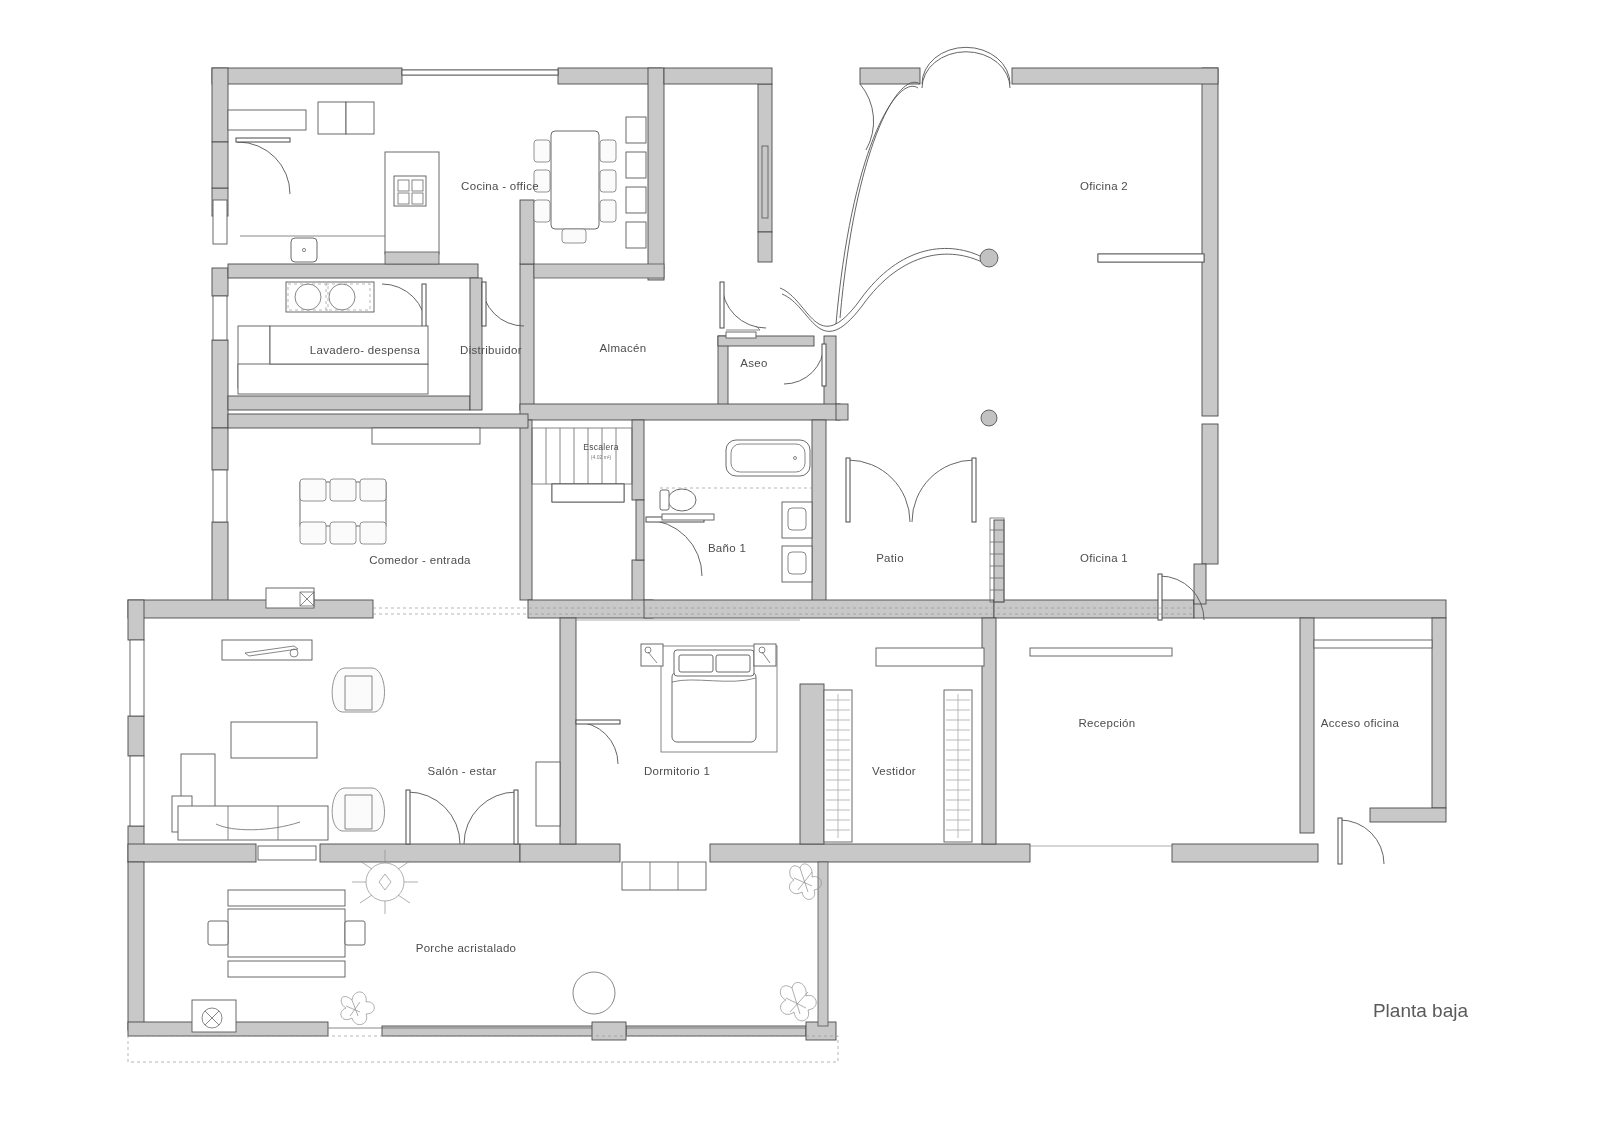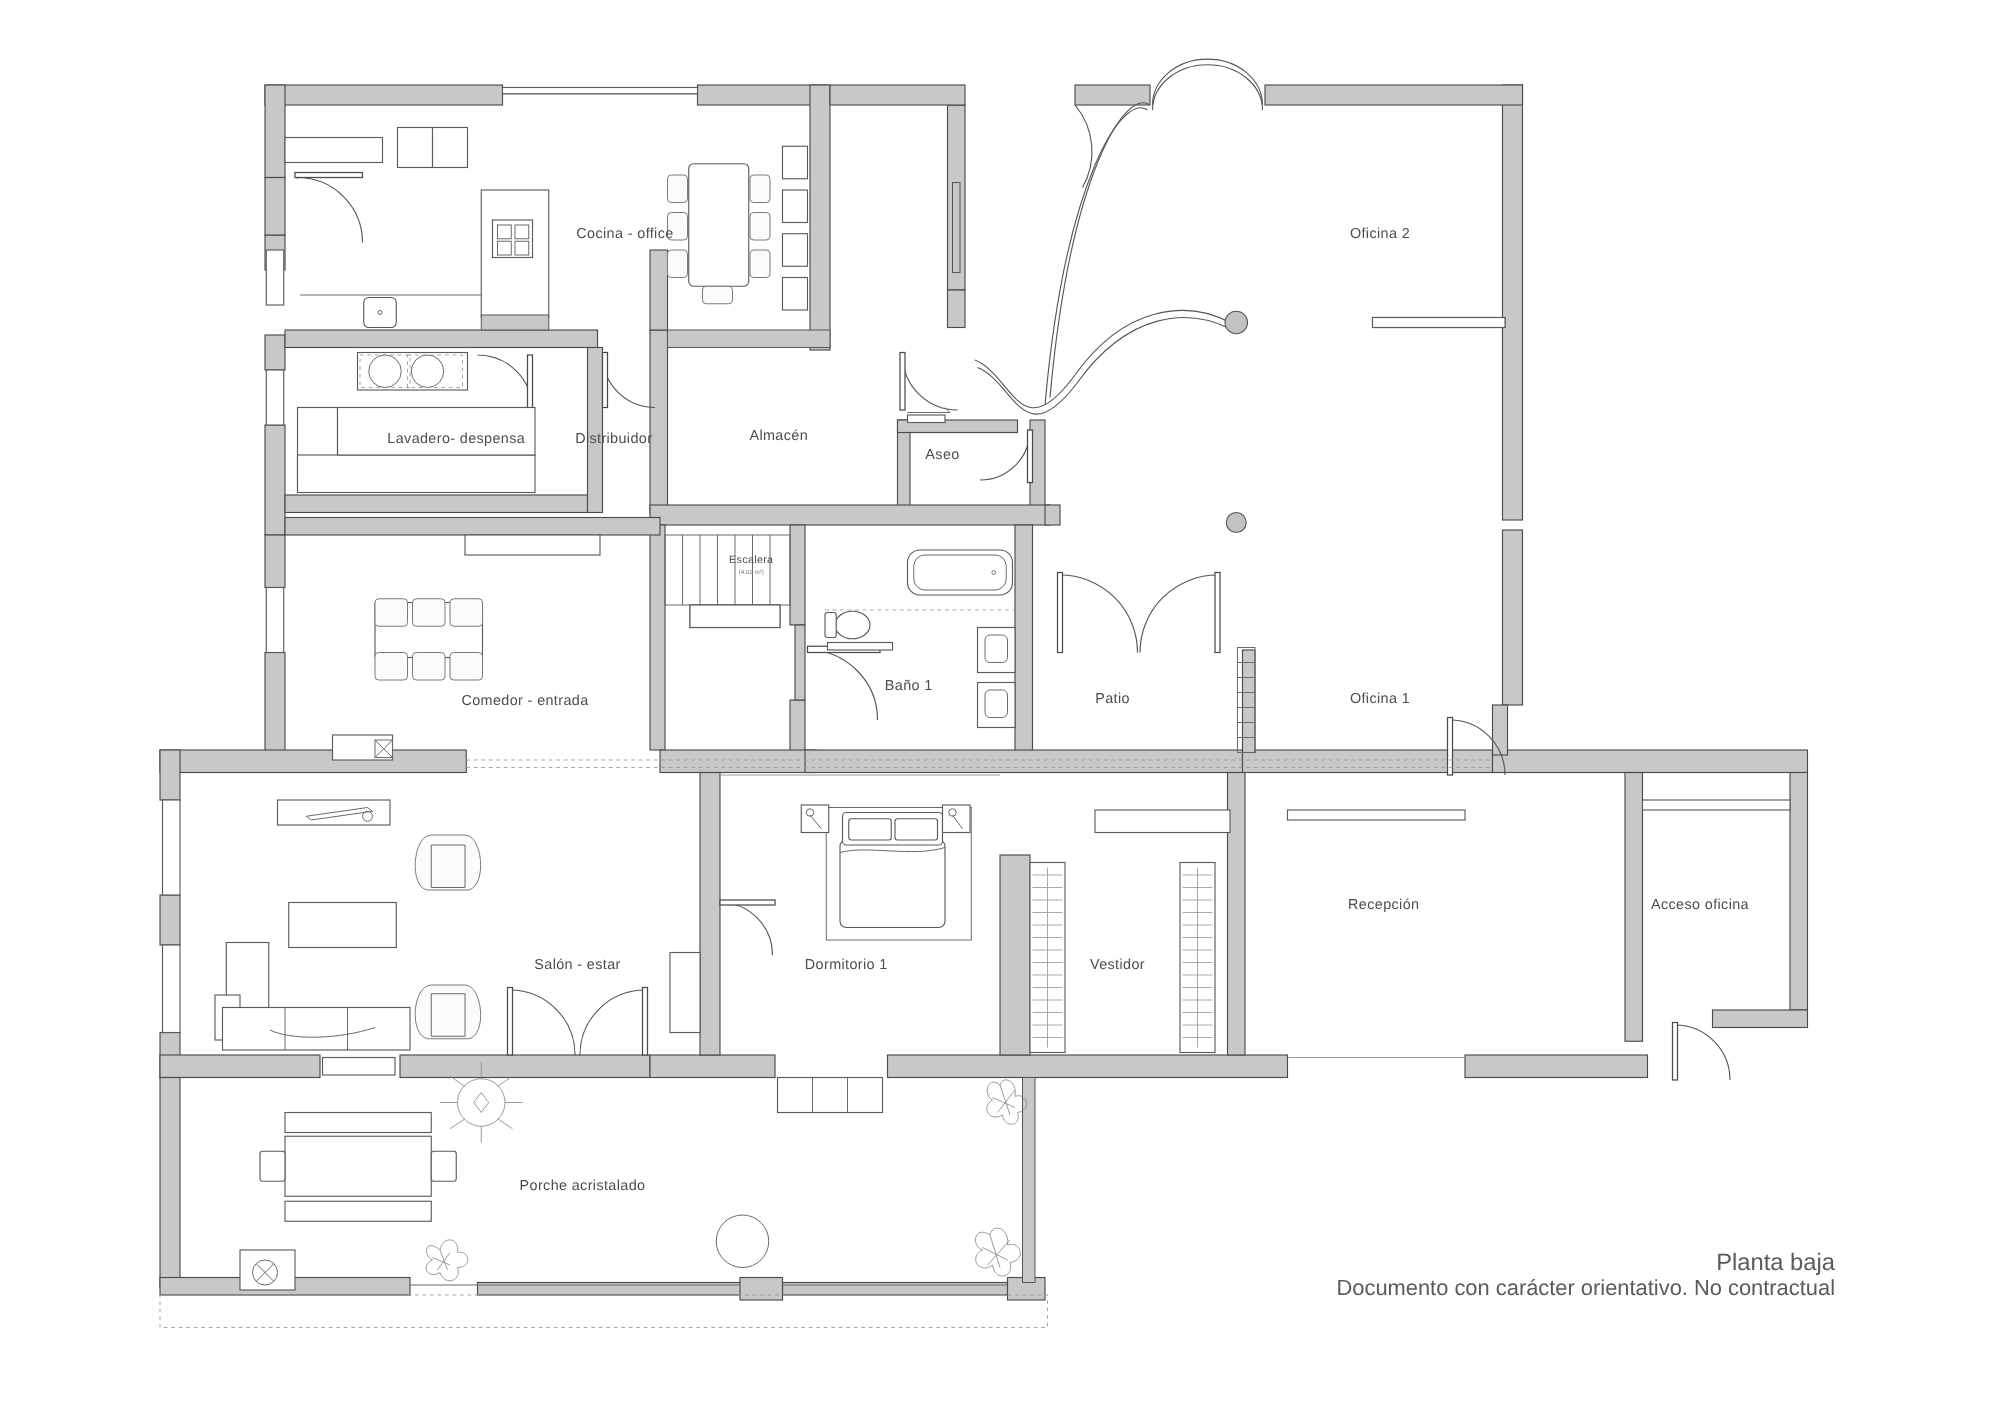--- a/index.html
+++ b/index.html
@@ -439,15 +439,14 @@
       <text class="room-label" x="462" y="775">Salón - estar</text>
       <text class="room-label" x="677" y="775">Dormitorio 1</text>
       <text class="room-label" x="894" y="775">Vestidor</text>
       <text class="room-label" x="1107" y="727">Recepción</text>
       <text class="room-label" x="1360" y="727">Acceso oficina</text>
       <text class="room-label" x="466" y="952">Porche acristalado</text>
     </g>
   </svg>
 
   <div class="title-text" id="plan-title">Planta baja</div>
-  <div class="title-text" id="plan-disclaimer">Documento con carácter orientativo. No contractual</div>
 
 </div>
 
 </body></html>

